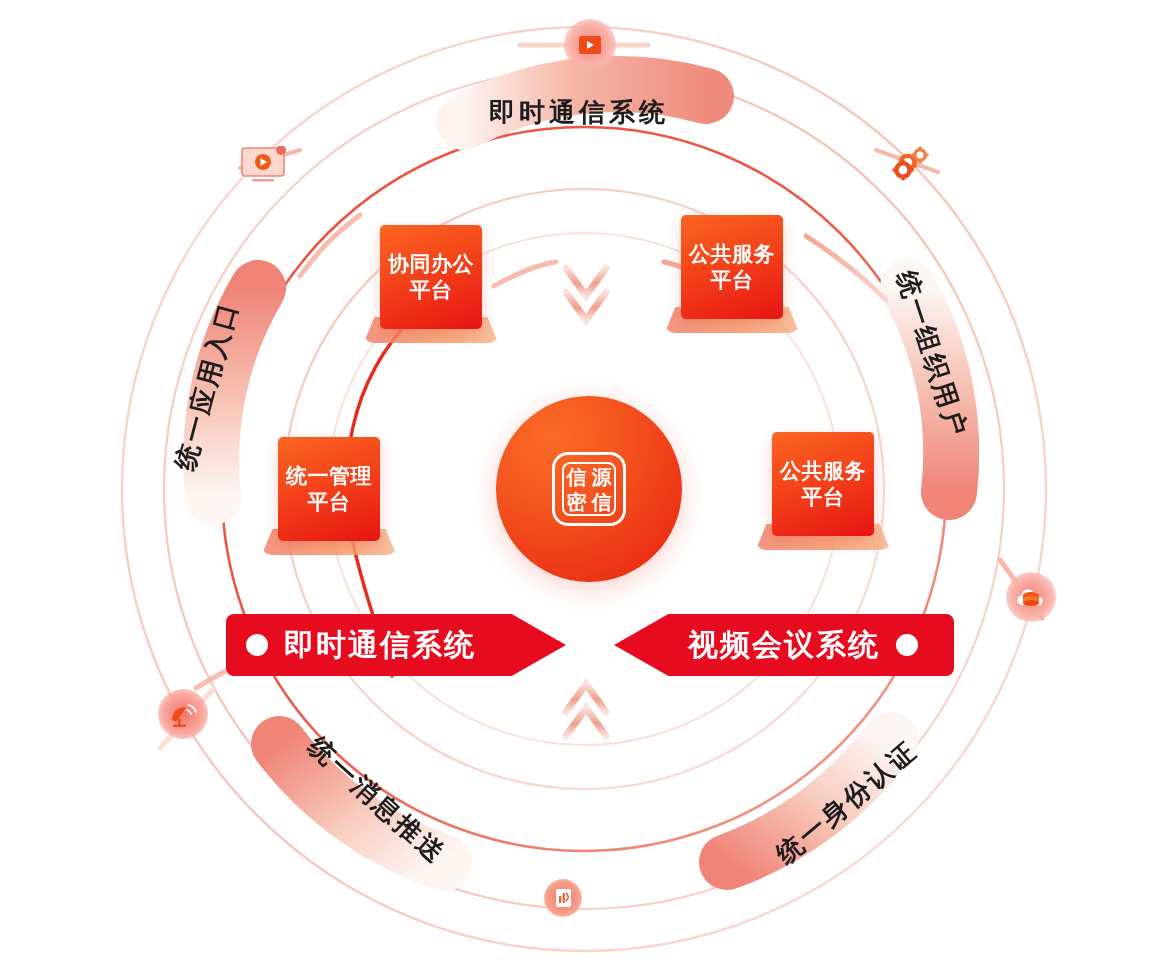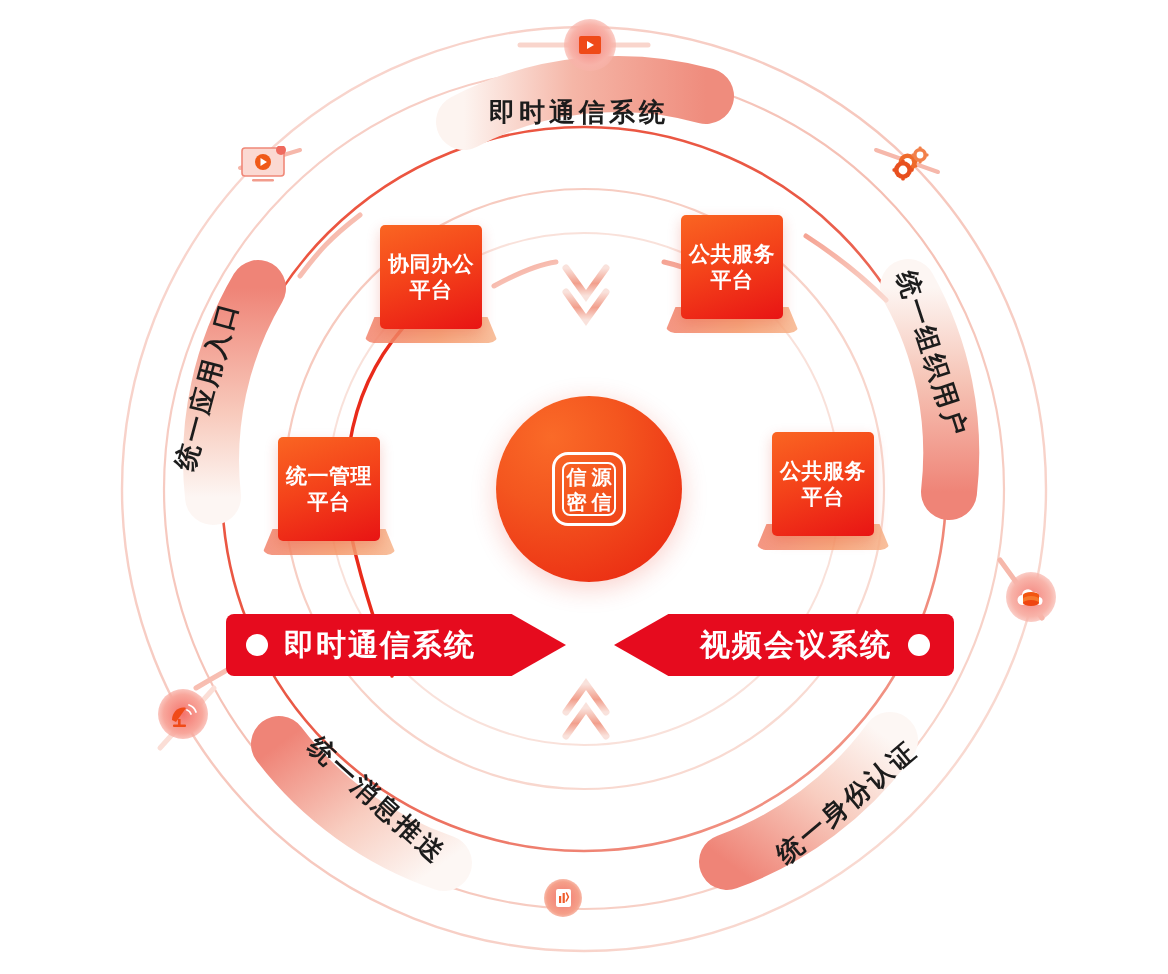--- a/index.html
+++ b/index.html
@@ -87,21 +87,21 @@
   .banner-left {
     left: 226px; top: 614px; width: 340px;
     clip-path: polygon(0% 0%, 84% 0%, 100% 50%, 84% 100%, 0% 100%);
     border-radius: 8px 0 0 8px;
     padding-left: 20px; gap: 16px;
   }
   .banner-right {
     left: 614px; top: 614px; width: 340px;
     clip-path: polygon(16% 0%, 100% 0%, 100% 100%, 16% 100%, 0% 50%);
     border-radius: 0 8px 8px 0;
-    padding-right: 24px; gap: 16px;
+    padding-right: 36px; gap: 16px;
     justify-content: flex-end;
   }
   .dot { width: 22px; height: 22px; border-radius: 50%; background: #fff; flex: none; }
 
   
   .arc-text {
     position: absolute;
     color: #1c1c1c;
     font-size: 26px;
     font-weight: 700;

